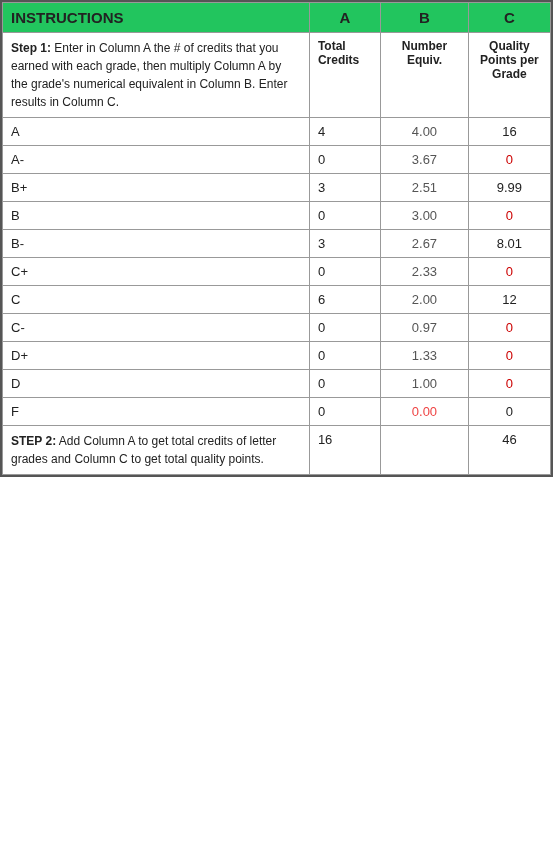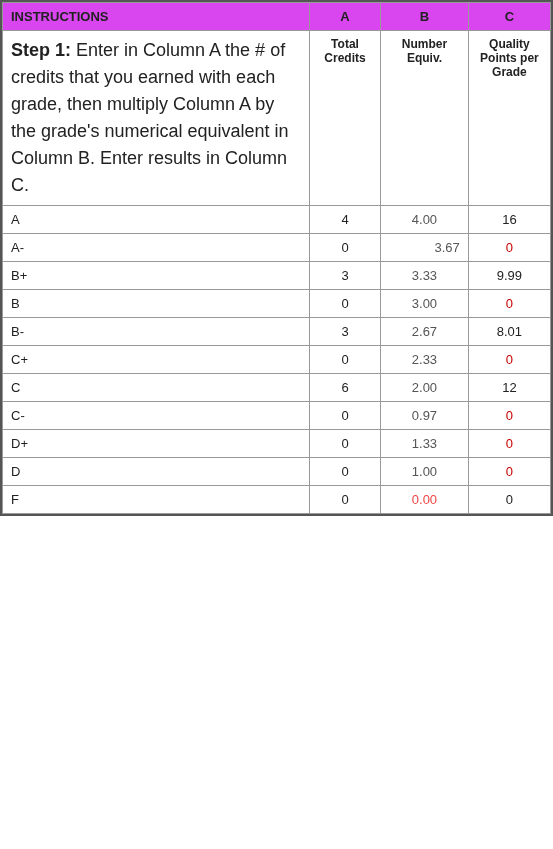--- a/index.html
+++ b/index.html
@@ -25,51 +25,50 @@
     th, td {
       border: 1px solid #999;
       padding: 6px 8px;
       vertical-align: top;
     }
     .col-instructions {
       width: 56%;
     }
     .col-a {
       width: 13%;
-      text-align: center;
     }
     .col-b {
       width: 16%;
       text-align: center;
     }
     .col-c {
       width: 15%;
       text-align: center;
     }
     .header-row th {
       font-weight: bold;
-      font-size: 13px;
+      font-size: 15px;
       text-align: left;
-      background: #d946ef;
+      background: #22c55e;
       padding-left: 8px;
     }
     .header-row th.col-a,
     .header-row th.col-b,
     .header-row th.col-c {
       text-align: center;
     }
     .col-header-sub {
       font-weight: bold;
       font-size: 12px;
     }
     .grade-label {
       font-size: 13px;
     }
     .step-text {
-      font-size: 18px;
+      font-size: 12px;
       line-height: 1.5;
       margin-top: 28px;
     }
     .step-text b {
       font-weight: bold;
     }
   </style>
 </head>
 <body>
 
@@ -96,27 +95,27 @@
 
     <tr>
           <td class="col-instructions grade-label">A</td>
           <td class="col-a">4</td>
           <td class="col-b" style="color: rgb(85, 85, 85); margin-top: 12px;">4.00</td>
           <td class="col-c">16</td>
         </tr>
         <tr>
           <td class="col-instructions grade-label">A-</td>
           <td class="col-a">0</td>
-          <td class="col-b" style="color: rgb(85, 85, 85); text-align: right;">3.67</td>
+          <td class="col-b" style="color: rgb(85, 85, 85);">3.67</td>
           <td class="col-c" style="color: rgb(204, 0, 0);">0</td>
         </tr>
         <tr>
           <td class="col-instructions grade-label">B+</td>
           <td class="col-a">3</td>
-          <td class="col-b" style="color: rgb(85, 85, 85);">3.33</td>
+          <td class="col-b" style="color: rgb(85, 85, 85);">2.51</td>
           <td class="col-c">9.99</td>
         </tr>
         <tr>
           <td class="col-instructions grade-label">B</td>
           <td class="col-a">0</td>
           <td class="col-b" style="color: rgb(85, 85, 85);">3.00</td>
           <td class="col-c" style="color: rgb(204, 0, 0);">0</td>
         </tr>
         <tr>
           <td class="col-instructions grade-label">B-</td>
@@ -153,15 +152,21 @@
           <td class="col-a">0</td>
           <td class="col-b" style="color: rgb(85, 85, 85);">1.00</td>
           <td class="col-c" style="color: rgb(204, 0, 0);">0</td>
         </tr>
         <tr>
           <td class="col-instructions grade-label">F</td>
           <td class="col-a">0</td>
           <td class="col-b" style="color: #ef4444;">0.00</td>
           <td class="col-c">0</td>
         </tr>
+        <tr>
+          <td class="col-instructions step-text"><b>STEP 2:</b><span>  Add Column A to get total credits of letter grades and Column C to get total quality points.</span></td>
+          <td class="col-a">16</td>
+          <td class="col-b"></td>
+          <td class="col-c">46</td>
+        </tr>
       </tbody>
   </table>
 </div>
 
 </body></html>

